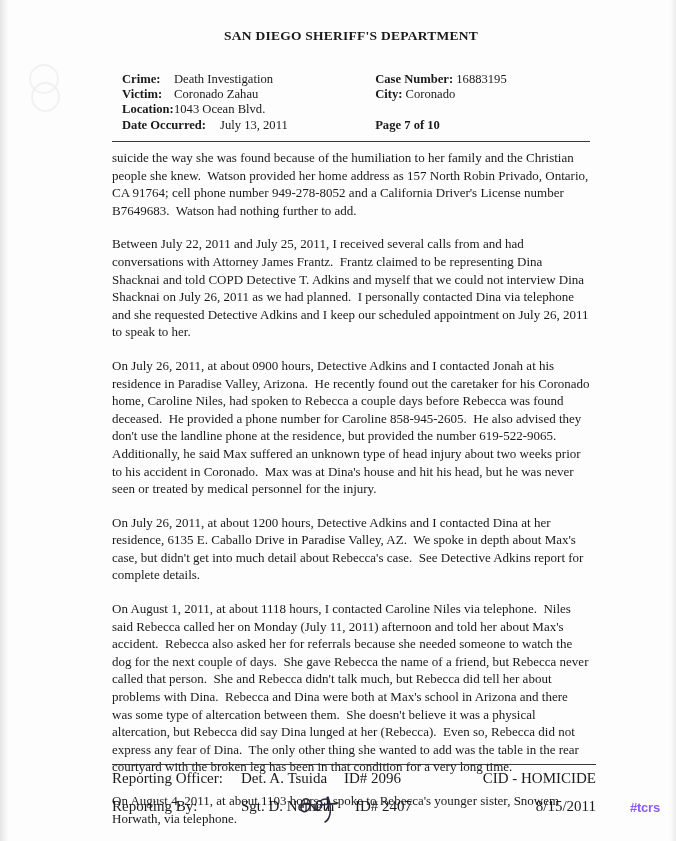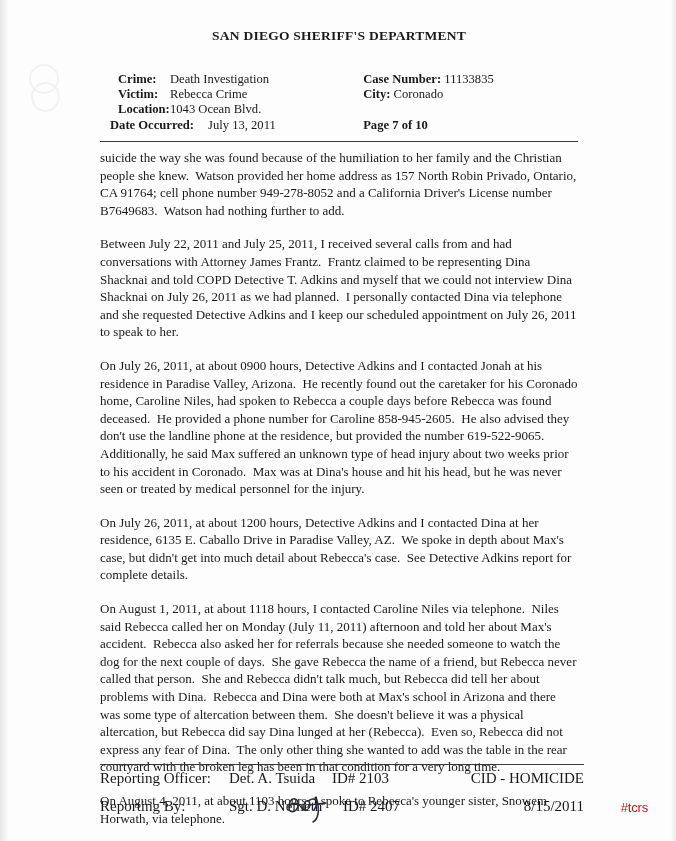--- a/index.html
+++ b/index.html
@@ -42,21 +42,21 @@
     position: absolute;
     border-radius: 50%;
     border: 2px solid #f0f0f0;
     opacity: .85;
   }
   .scan-ring.r1 { left: 29px; top: 64px; width: 26px; height: 26px; }
   .scan-ring.r2 { left: 31px; top: 82px; width: 25px; height: 26px; border-color: #eeeeee; }
 
   .sheet {
     position: absolute;
-    left: 0; top: 0;
+    left: 12px; top: 0;
     width: 656px;
     height: 841px;
   }
 
   
   .doc-header {
     position: absolute;
     left: 100px;
     top: 28px;
     width: 478px;
@@ -94,21 +94,21 @@
   .meta-value {
     display: inline-block;
   }
   .meta-left {
     display: inline-block;
     width: 250px;
   }
   .meta-right {
     display: inline-block;
   }
-  .lbl-w1 { width: 52px; margin-left: 8px; }
+  .lbl-w1 { width: 52px; }
   .lbl-w2 { width: 98px; }
 
   .rule-top {
     position: absolute;
     left: 100px;
     top: 141px;
     width: 478px;
     height: 0;
     border-top: 1.3px solid #3a3a3a;
   }
@@ -178,23 +178,23 @@
     height: 34px;
     overflow: visible;
     pointer-events: none;
   }
 
   .watermark {
     position: absolute;
     right: 8px;
     bottom: 26px;
     font-family: "Liberation Sans", "DejaVu Sans", sans-serif;
-    font-weight: normal;
+    font-weight: bold;
     font-size: 13px;
-    color: #b91c1c;
+    color: #8b5cf6;
     letter-spacing: -.2px;
   }
 </style>
 </head>
 <body>
 
 <div class="page">
   <div class="scan-edge-left"></div>
   <div class="scan-edge-right"></div>
   <div class="scan-ring r1"></div>
@@ -206,26 +206,26 @@
       <div class="doc-title">SAN DIEGO SHERIFF'S DEPARTMENT</div>
     </div>
 
     <div class="meta">
       <div class="meta-row">
         <span class="meta-left">
           <span class="meta-label lbl-w1">Crime:</span><span class="meta-value">Death Investigation</span>
         </span>
         <span class="meta-right">
           <span class="meta-label">Case Number:</span>
-          <span class="meta-value">11133835</span>
-        </span>
-      </div>
-      <div class="meta-row">
-        <span class="meta-left">
-          <span class="meta-label lbl-w1">Victim:</span><span class="meta-value">Rebecca Crime</span>
+          <span class="meta-value">16883195</span>
+        </span>
+      </div>
+      <div class="meta-row">
+        <span class="meta-left">
+          <span class="meta-label lbl-w1">Victim:</span><span class="meta-value">Coronado Zahau</span>
         </span>
         <span class="meta-right">
           <span class="meta-label">City:</span>
           <span class="meta-value">Coronado</span>
         </span>
       </div>
       <div class="meta-row">
         <span class="meta-left">
           <span class="meta-label lbl-w1">Location:</span><span class="meta-value">1043 Ocean Blvd.</span>
         </span>
@@ -248,21 +248,21 @@
       <p>On August 1, 2011, at about 1118 hours, I contacted Caroline Niles via telephone.  Niles said Rebecca called her on Monday (July 11, 2011) afternoon and told her about Max's accident.  Rebecca also asked her for referrals because she needed someone to watch the dog for the next couple of days.  She gave Rebecca the name of a friend, but Rebecca never called that person.  She and Rebecca didn't talk much, but Rebecca did tell her about problems with Dina.  Rebecca and Dina were both at Max's school in Arizona and there was some type of altercation between them.  She doesn't believe it was a physical altercation, but Rebecca did say Dina lunged at her (Rebecca).  Even so, Rebecca did not express any fear of Dina.  The only other thing she wanted to add was the table in the rear courtyard with the broken leg has been in that condition for a very long time.</p>
       <p>On August 4, 2011, at about 1103 hours, I spoke to Rebecca's younger sister, Snowem Horwath, via telephone.</p>
     </div>
 
     <div class="rule-foot"></div>
 
     <div class="footer">
       <div class="foot-row">
         <span class="foot-label">Reporting Officer:</span>
         <span class="foot-name">Det. A. Tsuida</span>
-        <span class="foot-id">ID# 2103</span>
+        <span class="foot-id">ID# 2096</span>
         <span class="foot-right">CID - HOMICIDE</span>
       </div>
       <div class="foot-row approved">
         <span class="foot-label">Reporting By:</span>
         <span class="foot-name">Sgt. D. Nemeth</span>
         <span class="signature">
           <svg width="58" height="34" viewBox="0 0 58 34" fill="none" xmlns="http://www.w3.org/2000/svg">
             <g stroke="#2b2b3d" stroke-width="1.5" stroke-linecap="round" stroke-linejoin="round" fill="none">
               <path d="M4 21 C3 14, 6 9, 10 10 C14 11, 14 18, 11 21 C8 24, 4 23, 4 19 C4 15, 9 13, 13 15 C16 17, 17 20, 19 21"></path>
               <path d="M19 21 C18 16, 20 11, 23 12 C26 13, 25 19, 22 21 C20 22, 19 21, 19 19"></path>

